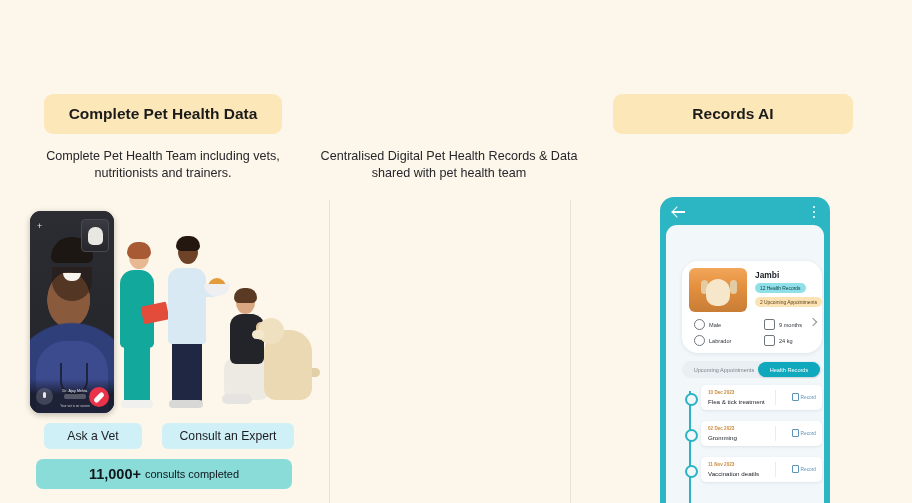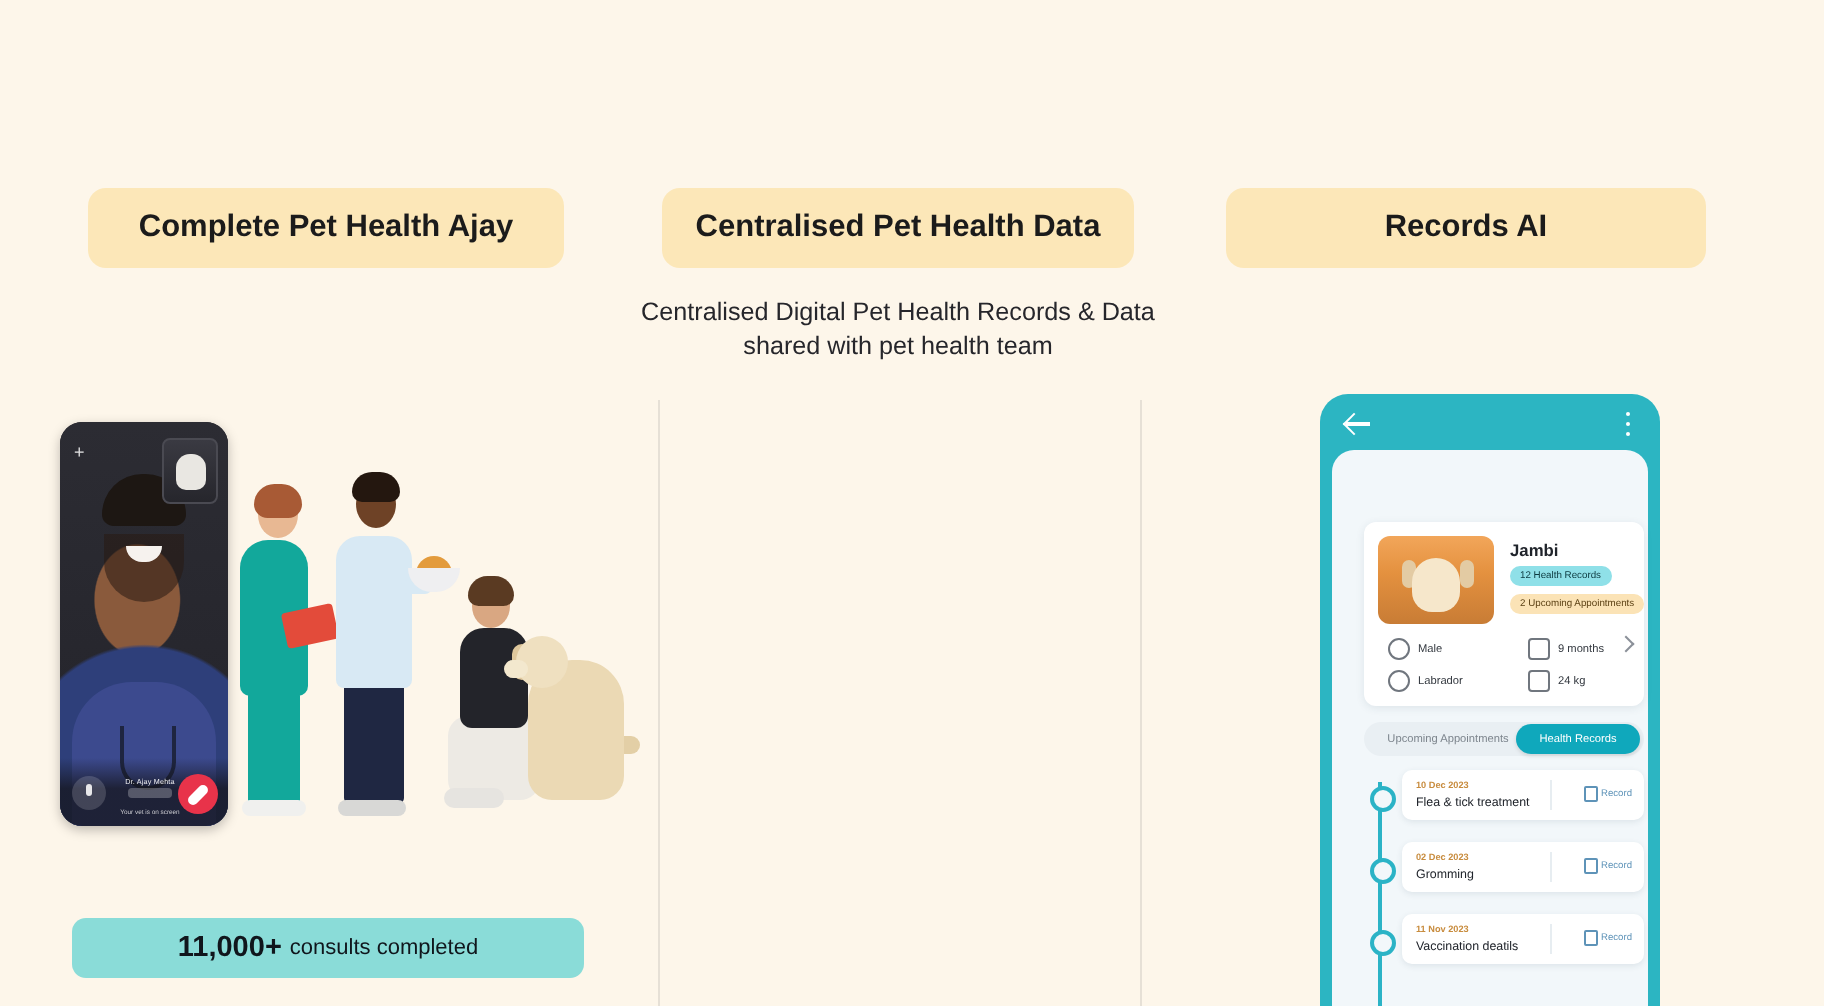--- a/index.html
+++ b/index.html
@@ -191,21 +191,21 @@
   }
   .pbar-back:after{
     content:"";position:absolute;left:0;top:2.4px;width:7px;height:7px;
     border-left:1.6px solid #fff;border-bottom:1.6px solid #fff;transform:rotate(45deg);
   }
   .pbar-dots{position:absolute;right:14px;top:9px;width:3px;height:13px;}
   .pbar-dots span{display:block;width:2.4px;height:2.4px;border-radius:50%;background:#fff;margin-bottom:2.6px;}
 
   .petcard{
     position:absolute;left:16px;top:36px;width:140px;height:92px;background:#fff;
-    border-radius:6px;box-shadow:0 1px 4px rgba(40,70,90,.10);
+    border-radius:16px;box-shadow:0 1px 4px rgba(40,70,90,.10);
   }
   .pet-photo{
     position:absolute;left:7px;top:7px;width:58px;height:44px;border-radius:6px;overflow:hidden;
     background:linear-gradient(#F2A65A 0%,#E4913F 42%,#C87C35 100%);
   }
   .pet-dog{
     position:absolute;left:17px;top:11px;width:24px;height:27px;border-radius:12px 12px 10px 10px;
     background:#F6E7CB;
   }
   .pet-dog-ear{position:absolute;top:12px;width:7px;height:14px;border-radius:4px;background:#E3CBA3;}
@@ -268,29 +268,27 @@
 
 <div class="page">
 
 
   <div class="columns">
 
     <div class="divider div1"></div>
     <div class="divider div2"></div>
 
     <div class="pill p1">
-      <span class="pill-label">Complete Pet Health Ajay</span>
-    </div>
-    <div class="pill p2">
-      <span class="pill-label">Centralised Pet Health Data</span>
+      <span class="pill-label">Complete Pet Health Data</span>
     </div>
     <div class="pill p3">
       <span class="pill-label">Records AI</span>
     </div>
 
+    <div class="desc d1">Complete Pet Health Team including vets, nutritionists and trainers.</div>
     <div class="desc d2">Centralised Digital Pet Health Records &amp; Data shared with pet health team</div>
 
     <div class="col col1">
 
       <div class="phone1">
         <div class="vc-photo">
           <div class="vc-hair"></div>
           <div class="vc-beard"></div>
           <div class="vc-smile"></div>
           <div class="vc-body"></div>
@@ -332,20 +330,28 @@
         <div class="per head tr-head"></div>
         <div class="per tr-hair"></div>
 
         <div class="per dog-tail"></div>
         <div class="per dog-body"></div>
         <div class="per dog-ear"></div>
         <div class="per head dog-head"></div>
         <div class="per dog-snout"></div>
       </div>
 
+      <div class="btnrow">
+        <div class="btn btn-ask">
+          <span class="btn-label">Ask a Vet</span>
+        </div>
+        <div class="btn btn-consult">
+          <span class="btn-label">Consult an Expert</span>
+        </div>
+      </div>
 
       <div class="stat">
         <span class="stat-num">11,000+</span>
         <span class="stat-txt">consults completed</span>
       </div>
     </div>
 
     <div class="col col2">
       <div class="phonecard">
         <div class="pbar">

